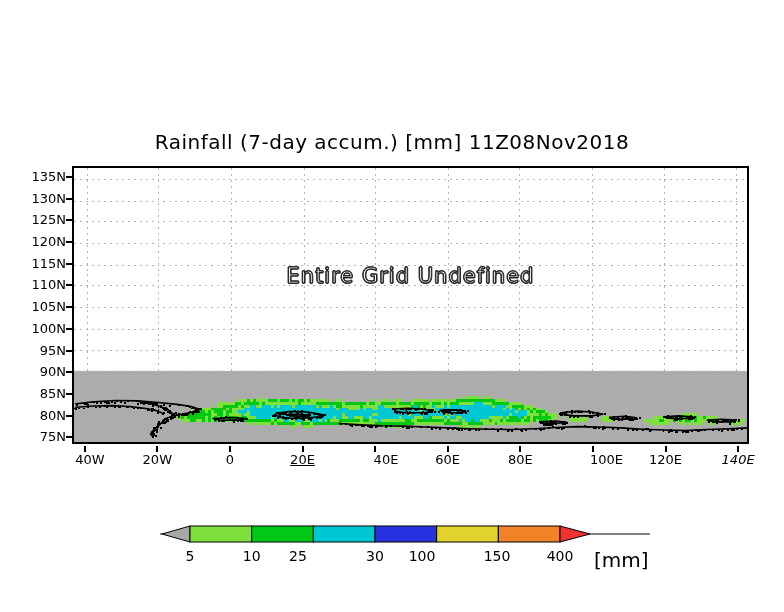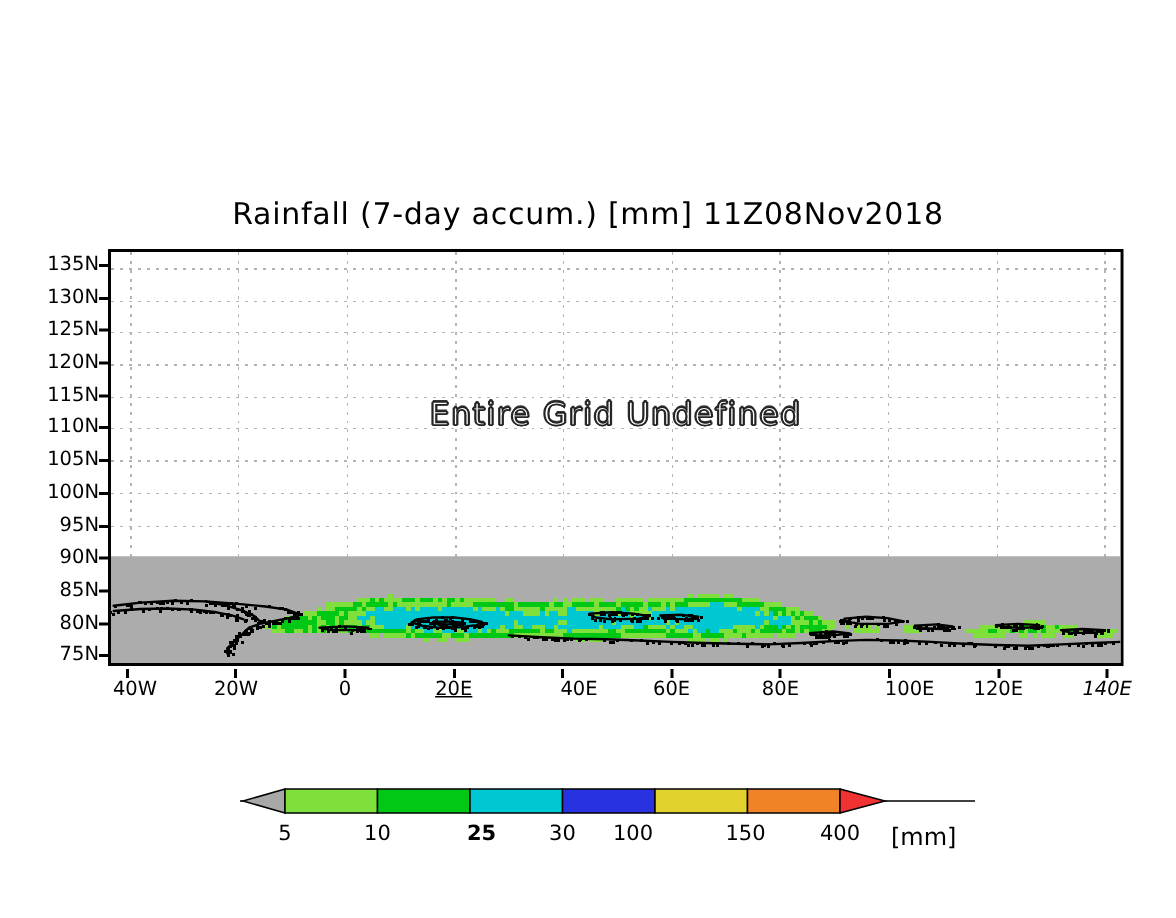--- a/index.html
+++ b/index.html
@@ -151,21 +151,21 @@
     font-family: "DejaVu Sans", sans-serif;
     font-size: 14px;
     color: #000000;
     white-space: pre;
   }
   .cbar-units {
     position: absolute;
     top: 24px;
     left: 434px;
     font-family: "DejaVu Sans", sans-serif;
-    font-size: 16px;
+    font-size: 20px;
     color: #000000;
     white-space: pre;
   }
 </style>
 </head>
 <body>
 
 <div id="stage">
 
   <div class="title">Rainfall (7-day accum.) [mm] 11Z08Nov2018</div>
@@ -2063,21 +2063,21 @@
         <rect x="153.33333333333331" y="2" width="61.666666666666664" height="16" fill="#00c8d2" stroke="#000000" stroke-width="1"></rect>
         <rect x="215" y="2" width="61.666666666666664" height="16" fill="#2832e1" stroke="#000000" stroke-width="1"></rect>
         <rect x="276.66666666666663" y="2" width="61.666666666666664" height="16" fill="#e1d22d" stroke="#000000" stroke-width="1"></rect>
         <rect x="338.3333333333333" y="2" width="61.666666666666664" height="16" fill="#f08228" stroke="#000000" stroke-width="1"></rect>
         <polygon points="400,2 400,18 430,10" fill="#f03232" stroke="#000000" stroke-width="1"></polygon>
         <line x1="430" y1="10" x2="490" y2="10" stroke="#000000" stroke-width="1"></line>
       </svg>
     <span class="cbar-units">[mm]</span>
   <div class="cbar-tick-label" style="left: 30px;">5</div>
       <div class="cbar-tick-label" style="left: 91.6667px;">10</div>
-      <div class="cbar-tick-label" style="left: 161px; font-weight: bold;">25</div>
+      <div class="cbar-tick-label" style="left: 138px;">25</div>
       <div class="cbar-tick-label" style="left: 215px;">30</div>
       <div class="cbar-tick-label" style="left: 262px;">100</div>
       <div class="cbar-tick-label" style="left: 337px;">150</div>
       <div class="cbar-tick-label" style="left: 400px;">400</div>
     </div>
 
 <div class="ytick" style="top: 175.859px; position: absolute; left: 66px;"></div>
     <div class="ytick" style="top: 197.578px; position: absolute; left: 66px;"></div>
     <div class="ytick" style="top: 219.297px; position: absolute; left: 66px;"></div>
     <div class="ytick" style="top: 241.016px; position: absolute; left: 66px;"></div>

